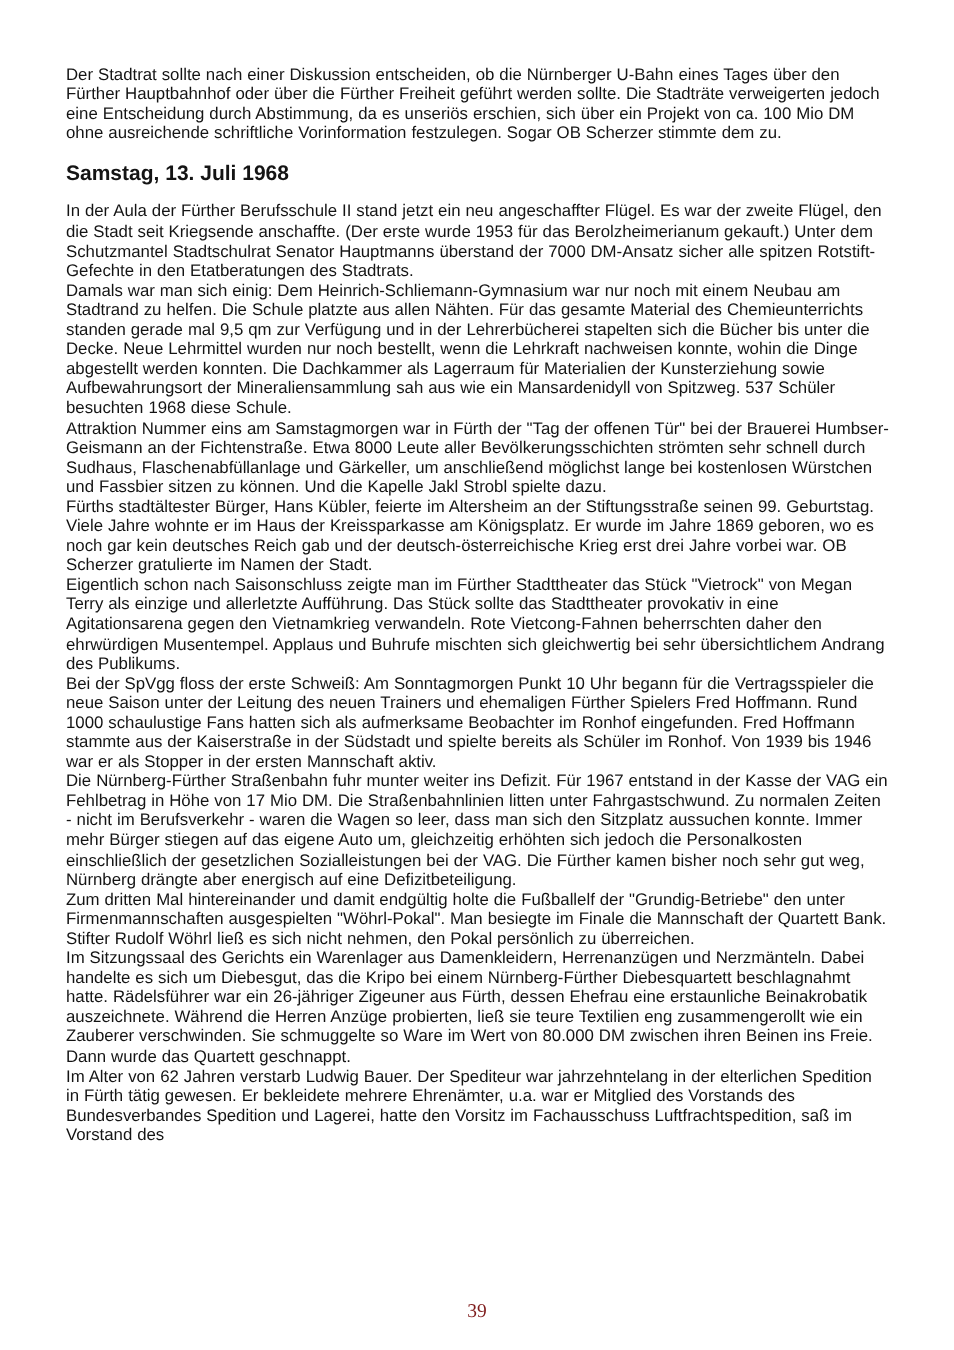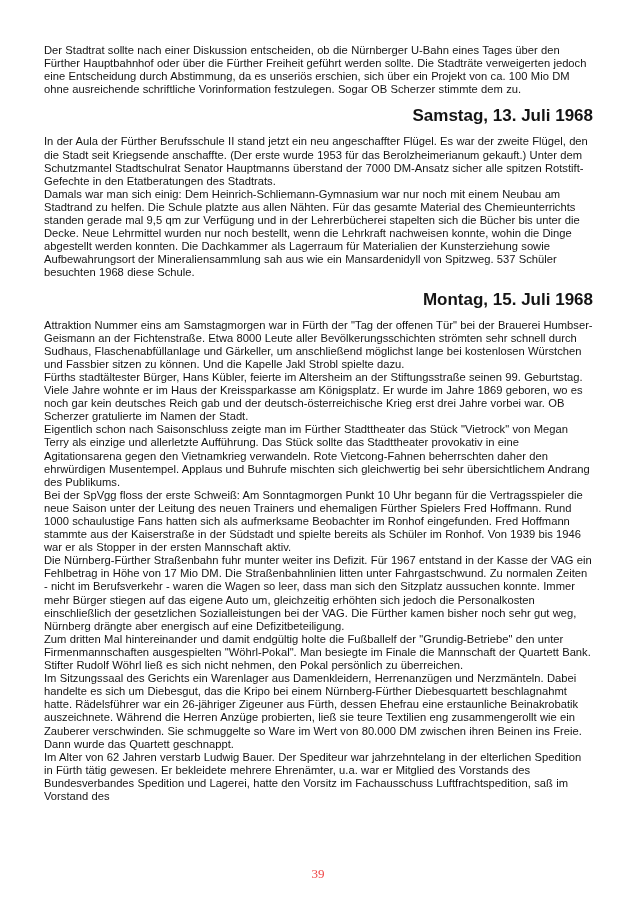--- a/index.html
+++ b/index.html
@@ -20,49 +20,47 @@
     font-size: 11.2px;
     line-height: 13.1px;
     overflow: hidden;
   }
   .para {
     margin: 0;
     text-align: left;
     word-spacing: 0.2px;
   }
   .heading {
-    font-size: 17px;
+    font-size: 14px;
     line-height: 13.1px;
     font-weight: bold;
     margin: 13px 0 13px 0;
-    text-align: right;
   }
   .page-number {
     position: absolute;
     left: 0;
     right: 0;
     bottom: 20px;
     text-align: center;
     font-family: "Liberation Serif", serif;
     font-size: 13px;
-    color: #ef4444;
+    color: #7f1d1d;
   }
 </style>
 </head>
 <body>
 
 <div class="page">
 
   <p class="para">Der Stadtrat sollte nach einer Diskussion entscheiden, ob die Nürnberger U-Bahn eines Tages über den Fürther Hauptbahnhof oder über die Fürther Freiheit geführt werden sollte. Die Stadträte verweigerten jedoch eine Entscheidung durch Abstimmung, da es unseriös erschien, sich über ein Projekt von ca. 100 Mio DM ohne ausreichende schriftliche Vorinformation festzulegen. Sogar OB Scherzer stimmte dem zu.</p>
 
   <h2 class="heading">Samstag, 13. Juli 1968</h2>
   <p class="para">In der Aula der Fürther Berufsschule II stand jetzt ein neu angeschaffter Flügel. Es war der zweite Flügel, den die Stadt seit Kriegsende anschaffte. (Der erste wurde 1953 für das Berolzheimerianum gekauft.) Unter dem Schutzmantel Stadtschulrat Senator Hauptmanns überstand der 7000 DM-Ansatz sicher alle spitzen Rotstift-Gefechte in den Etatberatungen des Stadtrats.</p>
   <p class="para">Damals war man sich einig: Dem Heinrich-Schliemann-Gymnasium war nur noch mit einem Neubau am Stadtrand zu helfen. Die Schule platzte aus allen Nähten. Für das gesamte Material des Chemieunterrichts standen gerade mal 9,5 qm zur Verfügung und in der Lehrerbücherei stapelten sich die Bücher bis unter die Decke. Neue Lehrmittel wurden nur noch bestellt, wenn die Lehrkraft nachweisen konnte, wohin die Dinge abgestellt werden konnten. Die Dachkammer als Lagerraum für Materialien der Kunsterziehung sowie Aufbewahrungsort der Mineraliensammlung sah aus wie ein Mansardenidyll von Spitzweg. 537 Schüler besuchten 1968 diese Schule.</p>
 
-  <h2 class="heading">Montag, 15. Juli 1968</h2>
   <p class="para">Attraktion Nummer eins am Samstagmorgen war in Fürth der "Tag der offenen Tür" bei der Brauerei Humbser-Geismann an der Fichtenstraße. Etwa 8000 Leute aller Bevölkerungsschichten strömten sehr schnell durch Sudhaus, Flaschenabfüllanlage und Gärkeller, um anschließend möglichst lange bei kostenlosen Würstchen und Fassbier sitzen zu können. Und die Kapelle Jakl Strobl spielte dazu.</p>
   <p class="para">Fürths stadtältester Bürger, Hans Kübler, feierte im Altersheim an der Stiftungsstraße seinen 99. Geburtstag. Viele Jahre wohnte er im Haus der Kreissparkasse am Königsplatz. Er wurde im Jahre 1869 geboren, wo es noch gar kein deutsches Reich gab und der deutsch-österreichische Krieg erst drei Jahre vorbei war. OB Scherzer gratulierte im Namen der Stadt.</p>
   <p class="para">Eigentlich schon nach Saisonschluss zeigte man im Fürther Stadttheater das Stück "Vietrock" von Megan Terry als einzige und allerletzte Aufführung. Das Stück sollte das Stadttheater provokativ in eine Agitationsarena gegen den Vietnamkrieg verwandeln. Rote Vietcong-Fahnen beherrschten daher den ehrwürdigen Musentempel. Applaus und Buhrufe mischten sich gleichwertig bei sehr übersichtlichem Andrang des Publikums.</p>
   <p class="para">Bei der SpVgg floss der erste Schweiß: Am Sonntagmorgen Punkt 10 Uhr begann für die Vertragsspieler die neue Saison unter der Leitung des neuen Trainers und ehemaligen Fürther Spielers Fred Hoffmann. Rund 1000 schaulustige Fans hatten sich als aufmerksame Beobachter im Ronhof eingefunden. Fred Hoffmann stammte aus der Kaiserstraße in der Südstadt und spielte bereits als Schüler im Ronhof. Von 1939 bis 1946 war er als Stopper in der ersten Mannschaft aktiv.</p>
 
   <p class="para">Die Nürnberg-Fürther Straßenbahn fuhr munter weiter ins Defizit. Für 1967 entstand in der Kasse der VAG ein Fehlbetrag in Höhe von 17 Mio DM. Die Straßenbahnlinien litten unter Fahrgastschwund. Zu normalen Zeiten - nicht im Berufsverkehr - waren die Wagen so leer, dass man sich den Sitzplatz aussuchen konnte. Immer mehr Bürger stiegen auf das eigene Auto um, gleichzeitig erhöhten sich jedoch die Personalkosten einschließlich der gesetzlichen Sozialleistungen bei der VAG. Die Fürther kamen bisher noch sehr gut weg, Nürnberg drängte aber energisch auf eine Defizitbeteiligung.</p>
   <p class="para">Zum dritten Mal hintereinander und damit endgültig holte die Fußballelf der "Grundig-Betriebe" den unter Firmenmannschaften ausgespielten "Wöhrl-Pokal". Man besiegte im Finale die Mannschaft der Quartett Bank. Stifter Rudolf Wöhrl ließ es sich nicht nehmen, den Pokal persönlich zu überreichen.</p>
 
   <p class="para">Im Sitzungssaal des Gerichts ein Warenlager aus Damenkleidern, Herrenanzügen und Nerzmänteln. Dabei handelte es sich um Diebesgut, das die Kripo bei einem Nürnberg-Fürther Diebesquartett beschlagnahmt hatte. Rädelsführer war ein 26-jähriger Zigeuner aus Fürth, dessen Ehefrau eine erstaunliche Beinakrobatik auszeichnete. Während die Herren Anzüge probierten, ließ sie teure Textilien eng zusammengerollt wie ein Zauberer verschwinden. Sie schmuggelte so Ware im Wert von 80.000 DM zwischen ihren Beinen ins Freie. Dann wurde das Quartett geschnappt.</p>
   <p class="para">Im Alter von 62 Jahren verstarb Ludwig Bauer. Der Spediteur war jahrzehntelang in der elterlichen Spedition in Fürth tätig gewesen. Er bekleidete mehrere Ehrenämter, u.a. war er Mitglied des Vorstands des Bundesverbandes Spedition und Lagerei, hatte den Vorsitz im Fachausschuss Luftfrachtspedition, saß im Vorstand des</p>

